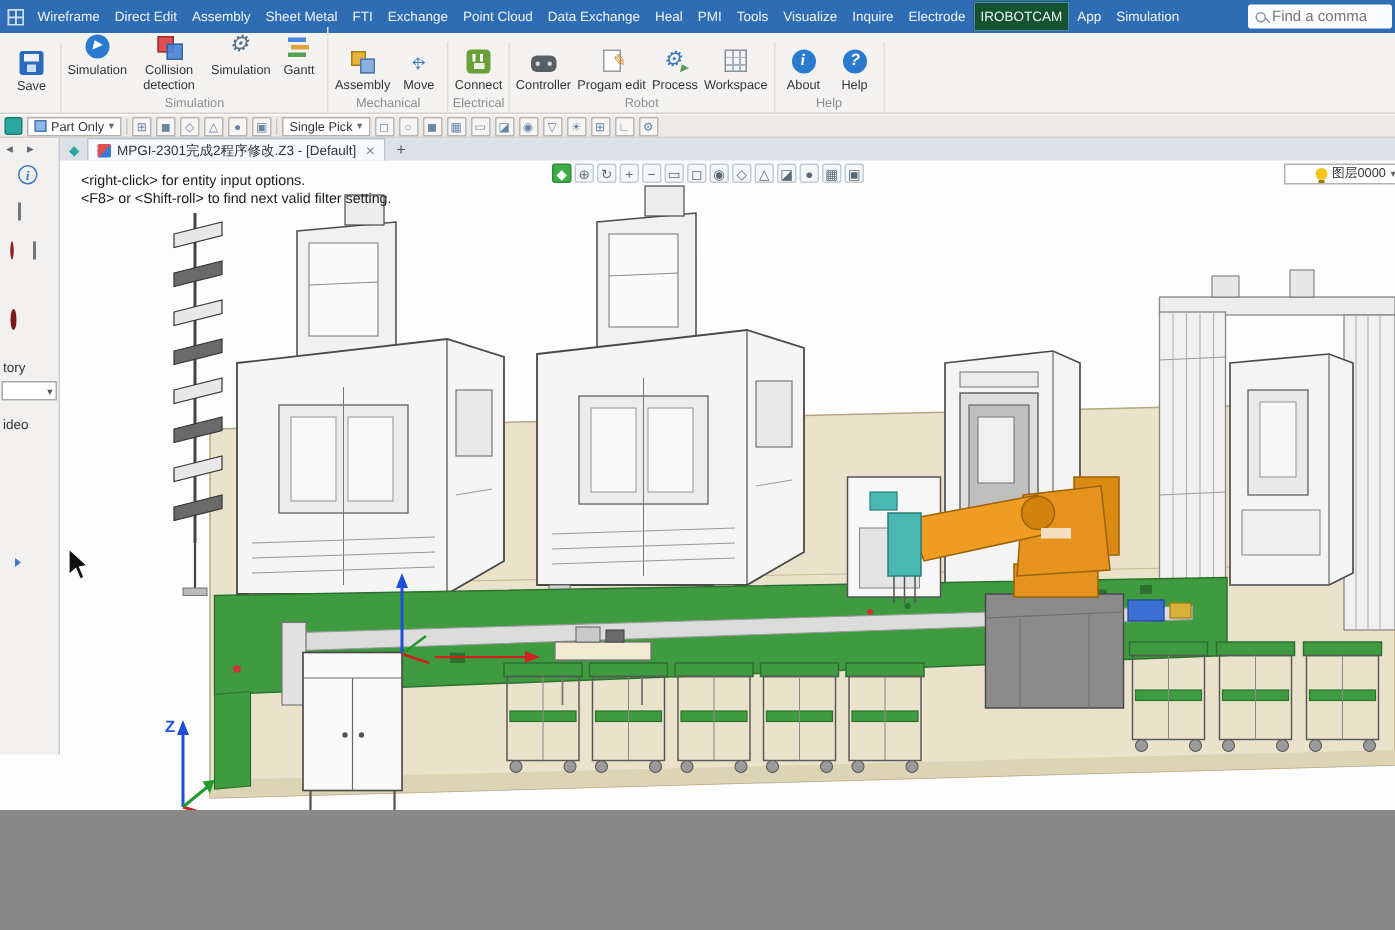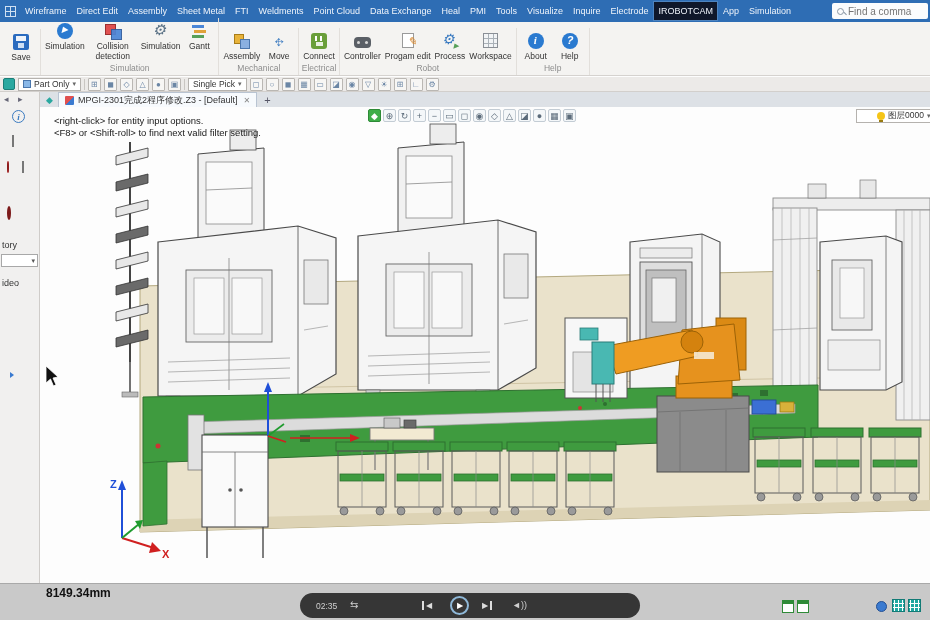--- a/index.html
+++ b/index.html
@@ -1,25 +1,25 @@
 <!DOCTYPE html>
 <html><head>
 <meta charset="utf-8">
 <style>
   *{box-sizing:border-box;margin:0;padding:0}
   body{background:#888;font-family:"Liberation Sans",sans-serif}
-  #app{position:relative;width:930px;height:620px;background:#fdfdfd;overflow:hidden;font-family:"Liberation Sans",sans-serif}
+  #app{position:relative;width:930px;height:540px;background:#fdfdfd;overflow:hidden;font-family:"Liberation Sans",sans-serif}
 
   
   .menubar{position:absolute;left:0;top:0;right:0;height:22px;background:#2e6db4;display:flex;align-items:center;color:#eef3fa;font-size:9px;padding-left:3px;z-index:30}
   .grid-ic{width:11px;height:11px;margin:0 4px 0 2px;flex:none;border:1px solid #cfe0f2;background:
     linear-gradient(#cfe0f2 1px,transparent 1px) 0 4px/100% 5px,
     linear-gradient(90deg,#cfe0f2 1px,transparent 1px) 4px 0/5px 100%}
   .mitem{padding:5px 5px;white-space:nowrap;cursor:default}
-  .mitem.active{background:#0f172a;box-shadow:inset 0 0 0 1px #4d83bf}
+  .mitem.active{background:#14532d;box-shadow:inset 0 0 0 1px #4d83bf}
   .searchbox{margin-left:auto;margin-right:2px;display:flex;align-items:center;gap:4px;background:#fbfcfd;border-radius:2px;height:16px;padding:0 5px;width:96px;flex:none}
   .mag-ic{width:7px;height:7px;border:1.4px solid #8a97a5;border-radius:50%;position:relative;flex:none}
   .mag-ic::after{content:"";position:absolute;width:4px;height:1.4px;background:#8a97a5;transform:rotate(45deg);right:-4px;bottom:-1px}
   .searchbox input{border:0;outline:0;background:transparent;font-size:10px;color:#666;width:74px;font-family:Liberation Sans, sans-serif}
 
   
   .ribbon{position:absolute;top:22px;left:0;right:0;height:54px;background:#f4f3f1;border-bottom:1px solid #d5d2cf;display:flex;align-items:flex-end;padding-left:2px;z-index:30}
   .rgroup{display:flex;flex-direction:column;border-right:1px solid #e2dfdb;padding:2px 2px 0}
   .rbtns{display:flex;flex:1}
   .rbtn{min-width:34px;max-width:52px;display:flex;flex-direction:column;align-items:center;gap:1px;padding:1px 2px;font-size:8.5px;color:#333;text-align:center;line-height:1.1;cursor:default}
@@ -128,21 +128,21 @@
 
 <div id="app">
 
   <div class="menubar">
     <span class="grid-ic"></span>
     <span class="mitem">Wireframe</span>
     <span class="mitem">Direct Edit</span>
     <span class="mitem">Assembly</span>
     <span class="mitem">Sheet Metal</span>
     <span class="mitem">FTI</span>
-    <span class="mitem">Weldments</span>
+    <span class="mitem">Exchange</span>
     <span class="mitem">Point Cloud</span>
     <span class="mitem">Data Exchange</span>
     <span class="mitem">Heal</span>
     <span class="mitem">PMI</span>
     <span class="mitem">Tools</span>
     <span class="mitem">Visualize</span>
     <span class="mitem">Inquire</span>
     <span class="mitem">Electrode</span>
     <span class="mitem active">IROBOTCAM</span>
     <span class="mitem">App</span>
@@ -535,32 +535,14 @@
       <span class="fv">▦</span>
       <span class="fv">▣</span>
     </div>
 
     <div class="layerbox">
       <span class="bulb"></span>
       <span>图层0000</span>
     </div>
   </div>
 
-  <div class="statusbar">
-    <span class="measure">8149.34mm</span>
-
-    <div class="player">
-      <span class="ptime">02:35</span>
-      <span class="pshuffle">⇆</span>
-      <span class="pprev">◀</span>
-      <span class="pplay"></span>
-      <span class="pnext">▶</span>
-      <span class="pvol">◄))</span>
-    </div>
-
-    <span class="sheet-ic" style="left:782px"></span>
-    <span class="sheet-ic" style="left:797px"></span>
-    <span class="bluedot" style="left:876px"></span>
-    <span class="tealgrid" style="left:892px"></span>
-    <span class="tealgrid" style="left:908px"></span>
-  </div>
 
 </div>
 
 </body></html>

